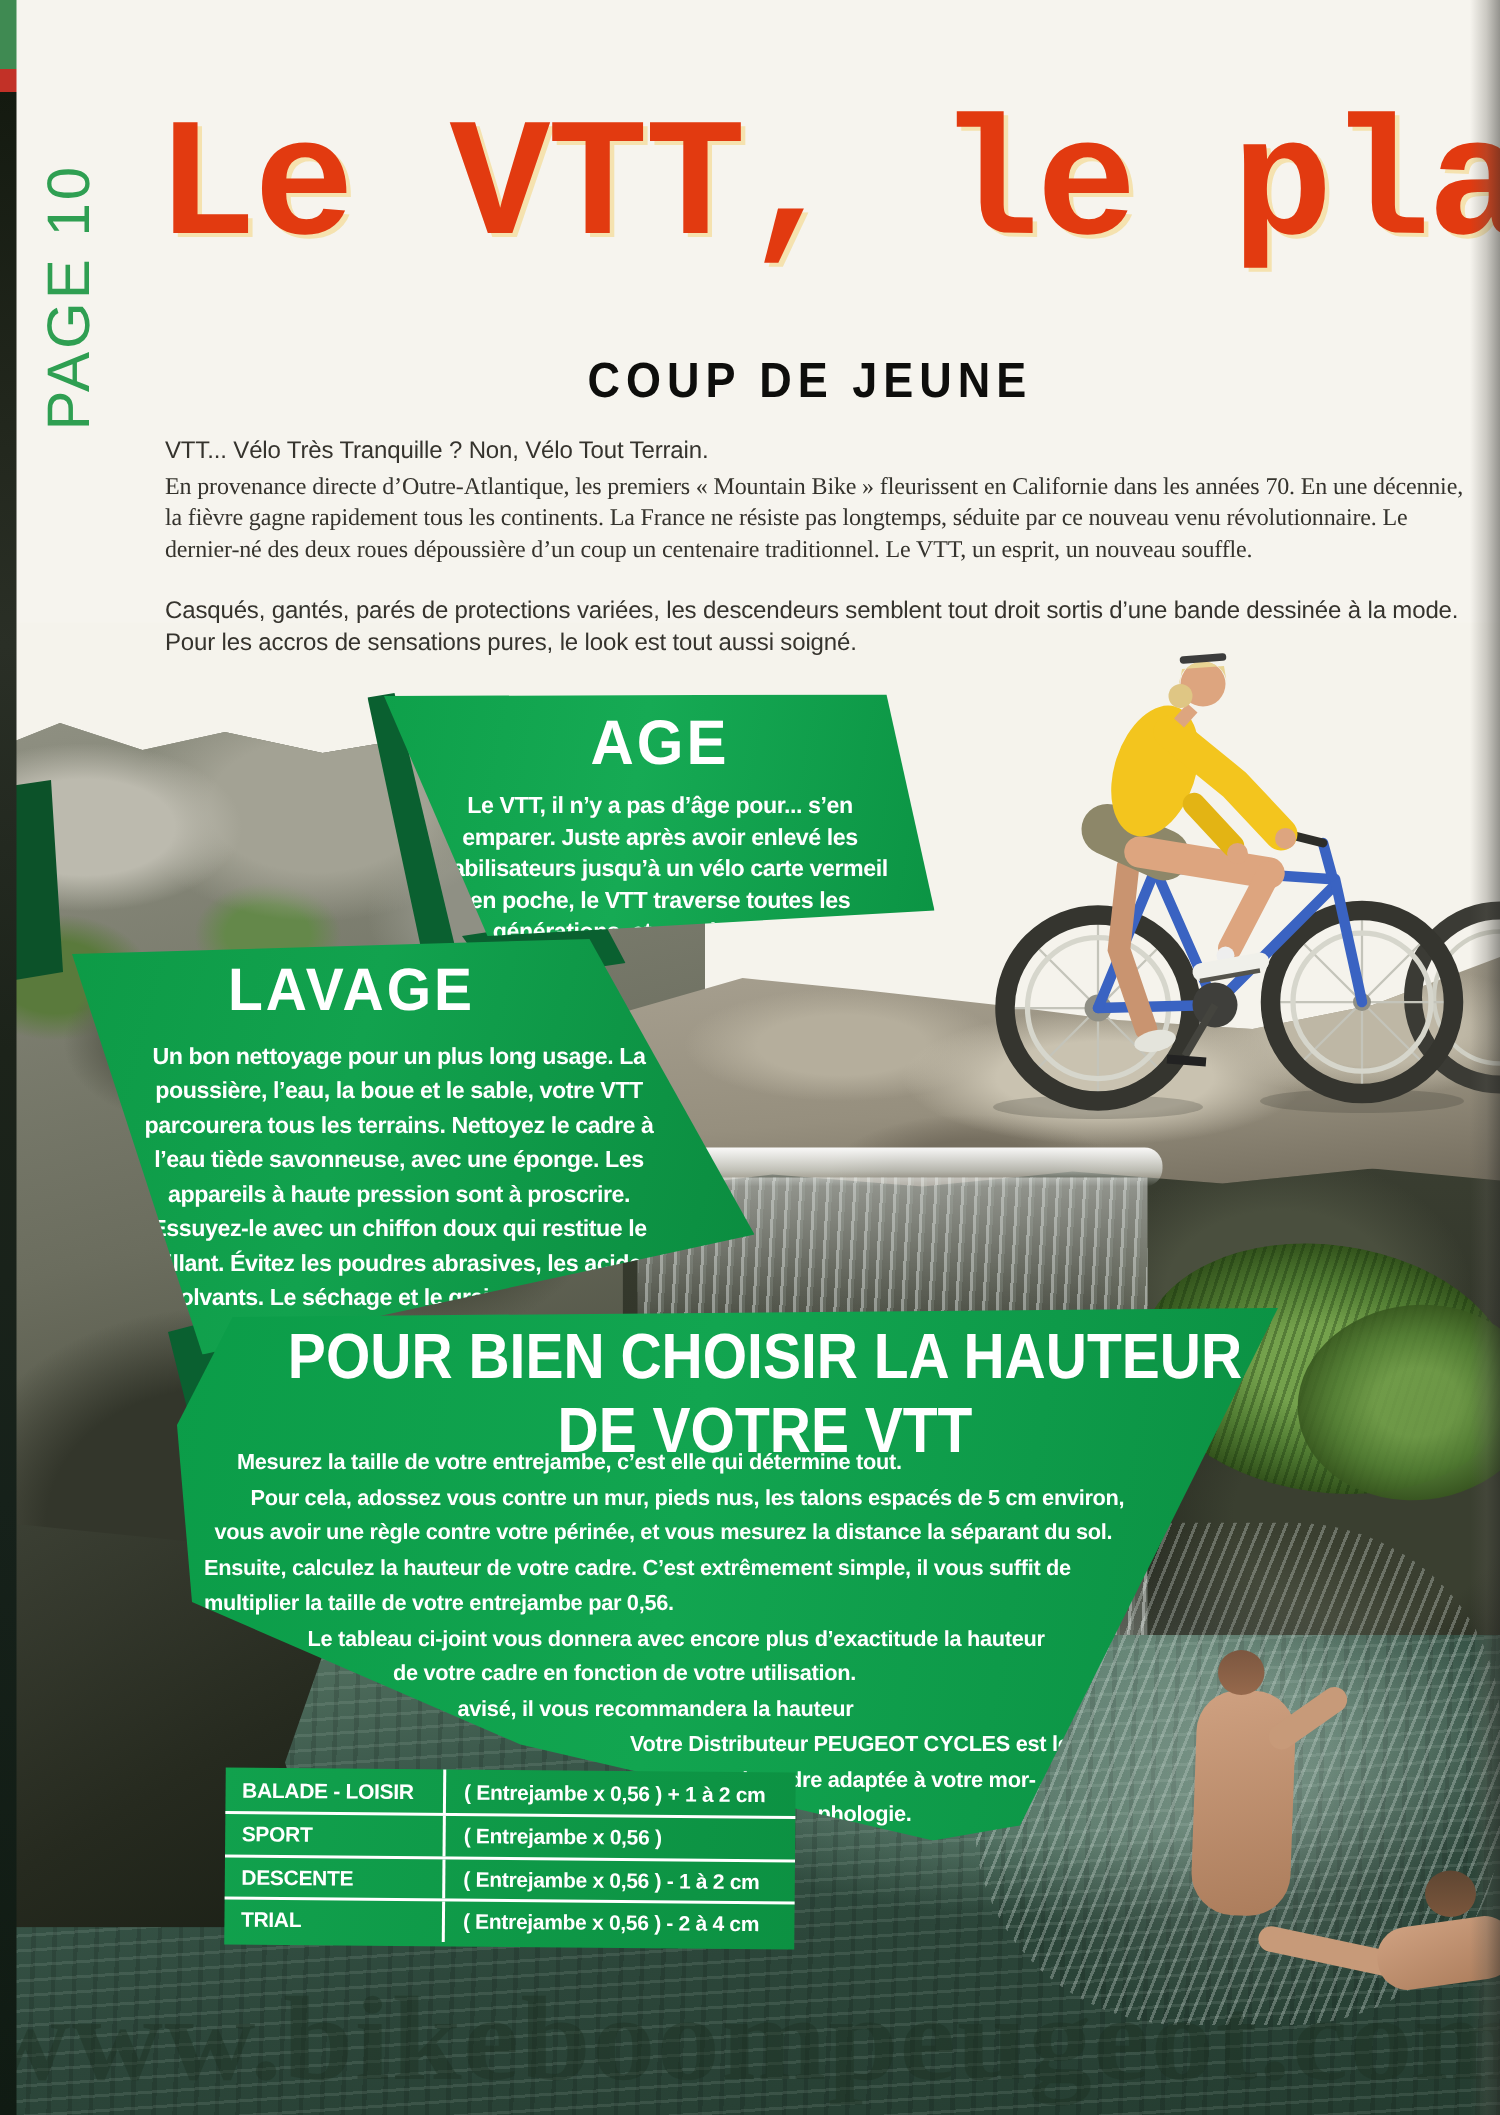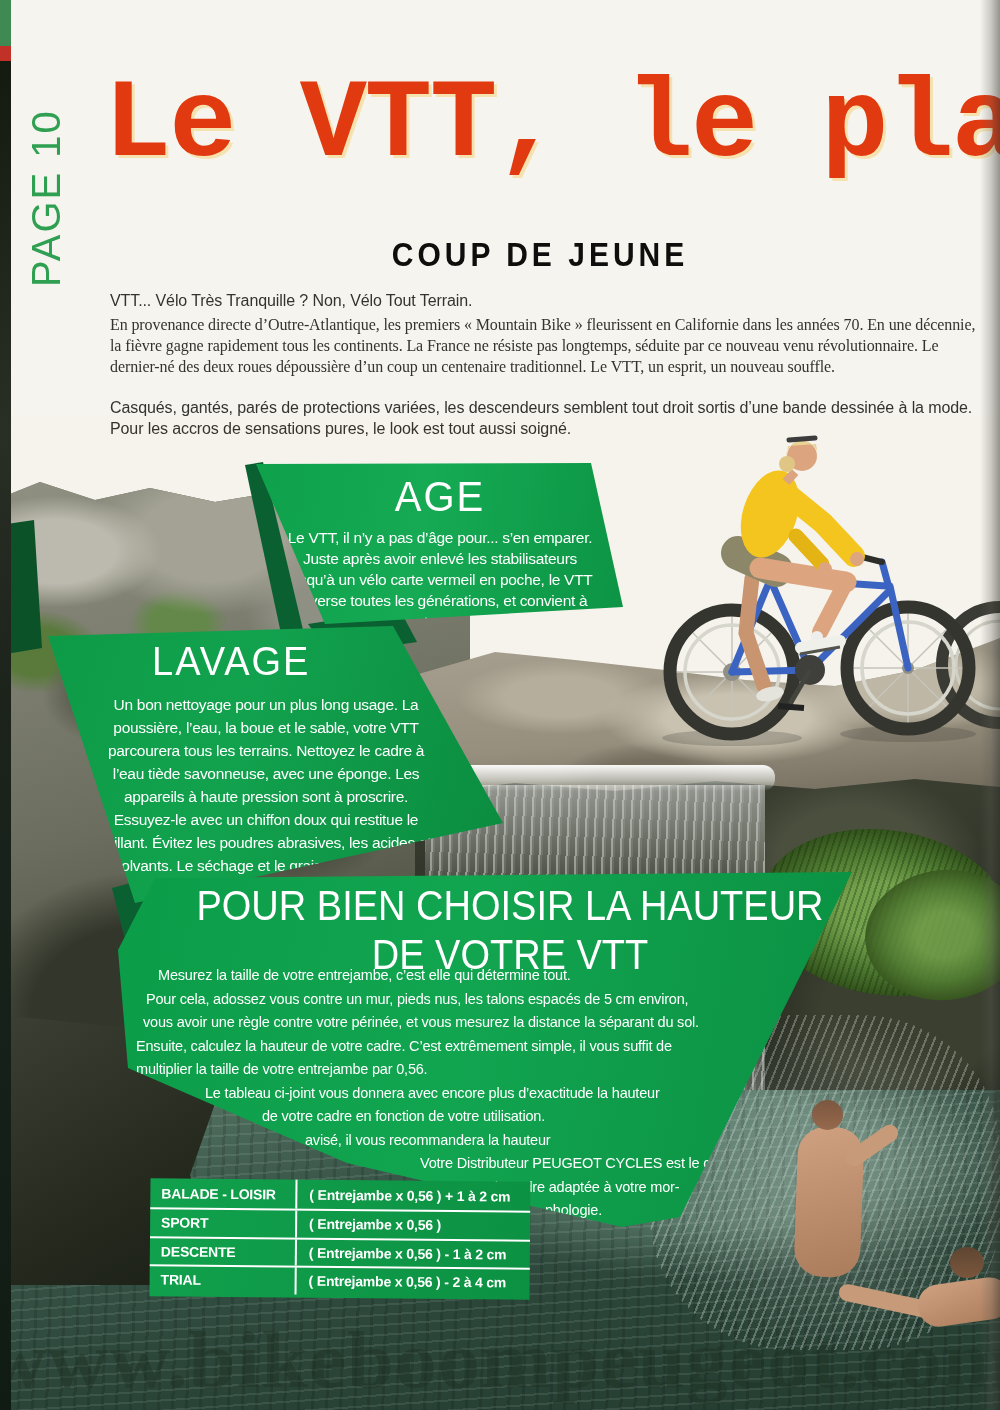--- a/index.html
+++ b/index.html
@@ -99,21 +99,21 @@
     transform:rotate(-35deg);}
   #swimmer2-head{left:950px;top:832px;width:34px;height:31px;border-radius:50%;
     background:linear-gradient(180deg,#5f4632,#7a563c);}
   #swimmer2-body{left:918px;top:866px;width:92px;height:42px;border-radius:20px;
     transform:rotate(-8deg);}
   #swimmer2-arm{left:838px;top:878px;width:102px;height:17px;border-radius:9px;
     transform:rotate(12deg);}
   #girl-svg{left:598px;top:3px;}
 
   
-  .greenbox{color:#fff;font-weight:normal;z-index:3;}
+  .greenbox{color:#fff;font-weight:bold;z-index:3;}
   .dark-accent{z-index:2;background:#0a6030;}
   #accent-left{left:0;top:520px;width:42px;height:140px;
     clip-path:polygon(0 5px,34px 0,42px 128px,0 135px);background:#0c5229;}
   #accent-age-left{left:243px;top:460px;width:70px;height:185px;
     clip-path:polygon(2px 5px,20px 2px,62px 178px,40px 183px);}
   #accent-age-bottom{left:305px;top:608px;width:115px;height:50px;
     clip-path:polygon(3px 16px,95px 2px,112px 34px,25px 47px);}
   #accent-lavage-bl{left:108px;top:878px;width:70px;height:78px;
     clip-path:polygon(4px 10px,42px 0,66px 62px,20px 74px);}
 
@@ -137,21 +137,21 @@
     background:linear-gradient(100deg,#0b9c48,#12a550 45%,#0a8f42);
     clip-path:polygon(45px 16px,742px 10px,570px 355px,512px 365px,
       237px 301px,18px 206px,8px 88px);}
   #box-hauteur .h-title{margin-top:24px;padding-left:60px;padding-right:20px;
     text-align:center;font-size:38px;line-height:44px;letter-spacing:0;
     transform:scaleY(1.12);}
   #h-lines{position:absolute;left:10px;top:102px;width:745px;
     font-size:14.5px;line-height:23.5px;letter-spacing:-.2px;}
   #h-lines div{white-space:nowrap;}
   #h-lines div:nth-child(1){margin-left:38px;}
-  #h-lines div:nth-child(2){margin-left:26px;}
+  #h-lines div:nth-child(2){margin-left:47px;}
   #h-lines div:nth-child(3){margin-left:23px;}
   #h-lines div:nth-child(4){margin-left:16px;}
   #h-lines div:nth-child(5){margin-left:16px;}
   #h-lines div:nth-child(6){margin-left:85px;}
   #h-lines div:nth-child(7){margin-left:142px;}
   #h-lines div:nth-child(8){margin-left:185px;}
   #h-lines div:nth-child(9){margin-left:300px;}
   #h-lines div:nth-child(10){margin-left:370px;}
   #h-lines div:nth-child(11){margin-left:425px;}
 

